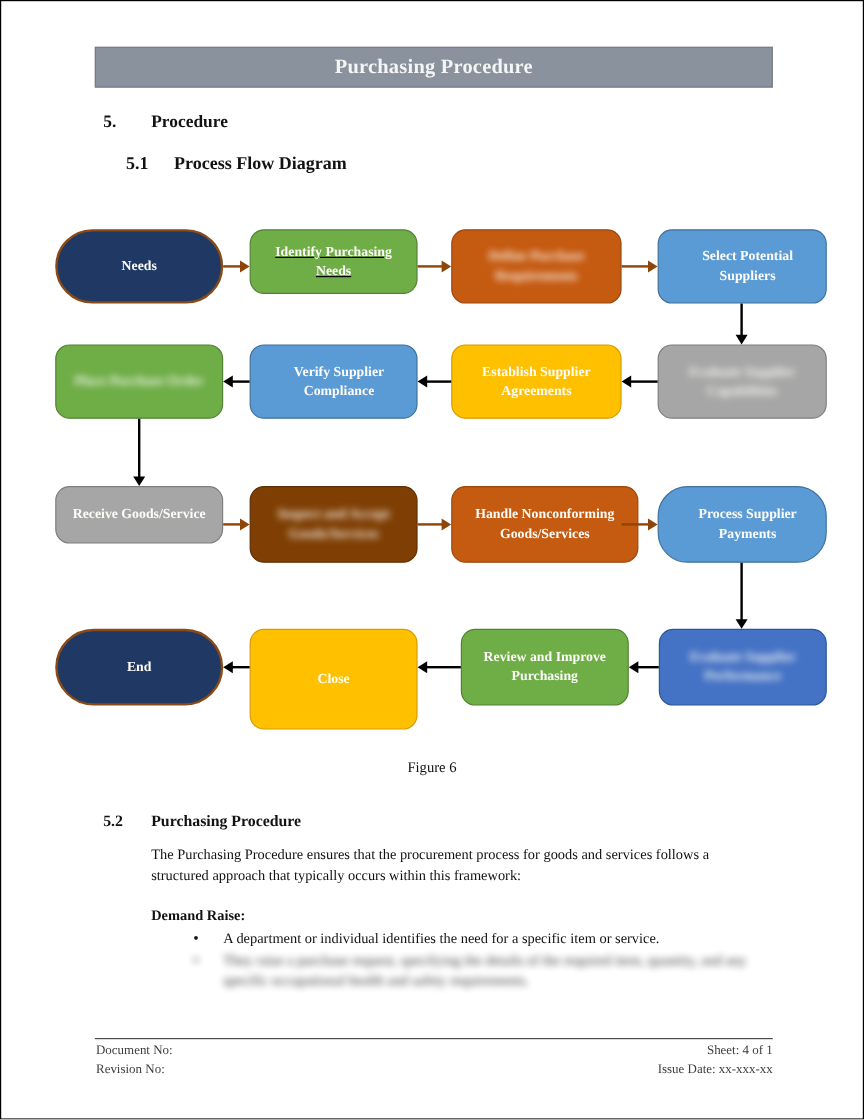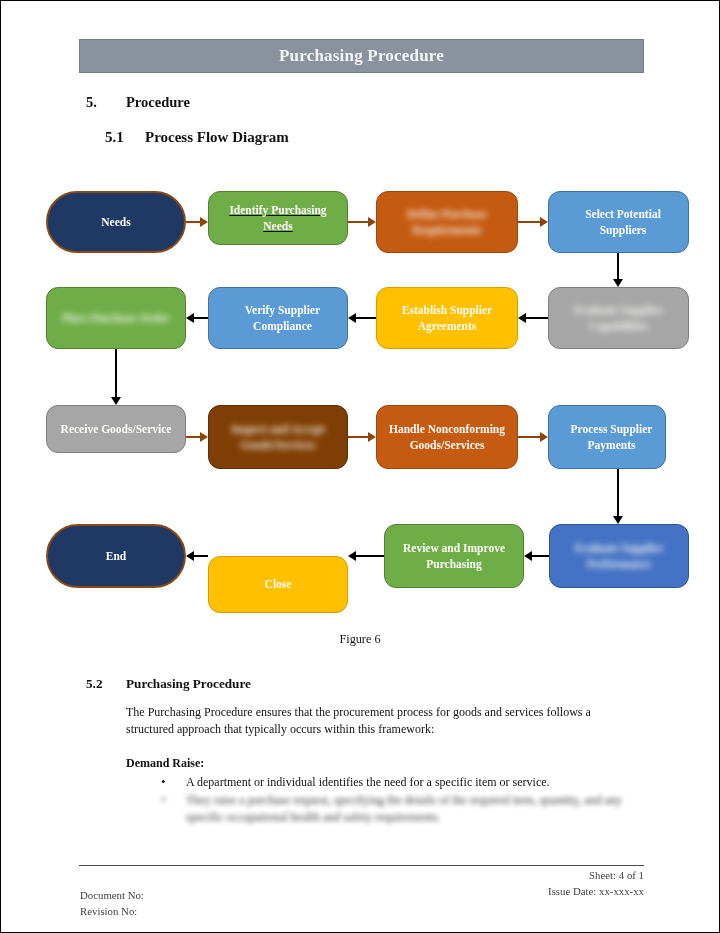--- a/index.html
+++ b/index.html
@@ -55,21 +55,21 @@
   #para52{position:absolute;left:125px;top:703px;width:510px;font-size:12px;line-height:1.45;color:#121212;}
   #demand{position:absolute;left:125px;top:755px;font-size:12px;font-weight:bold;color:#121212;}
   .bullet{position:absolute;left:152px;width:486px;font-size:12px;color:#121212;line-height:1.4;padding-left:33px;box-sizing:border-box;}
   .bullet::before{content:'\2022';position:absolute;left:8px;top:-1px;font-size:13px;}
   #bullet1{top:773px;}
   #bullet2{top:791px;width:470px;filter:blur(2.9px);opacity:.85;}
   #bullet2::before{filter:blur(1px);}
   
   #footer-rule{position:absolute;left:78px;top:864px;width:565px;border-top:1px solid #4c4c4c;}
   .foot{font-size:10.8px;color:#3d3d3d;line-height:1.45;}
-  #foot-left{position:absolute;left:79px;top:867px;text-align:left;margin-top:20px;}
+  #foot-left{position:absolute;left:79px;top:867px;text-align:left;}
   #foot-right{position:absolute;right:75px;top:867px;text-align:right;}
 </style>
 </head>
 <body>
 
 <div id="page">
 
   <div id="banner">
     <span class="t">Purchasing Procedure</span>
   </div>
@@ -108,31 +108,31 @@
   <div class="node c-gray blur-label" style="left:547px;top:286px;width:141px;height:62px;">
     <span class="lbl">Evaluate Supplier Capabilities</span>
     </div>
 
   <div class="node c-gray" style="left:45px;top:404px;width:140px;height:48px;">
     <span class="lbl">Receive Goods/Service</span>
     </div>
   <div class="node c-brown blur-label" style="left:207px;top:404px;width:140px;height:64px;">
     <span class="lbl">Inspect and Accept Goods/Services</span>
     </div>
-  <div class="node c-orange" style="left:375px;top:404px;width:142px;height:64px;">
+  <div class="node c-orange" style="left:375px;top:404px;width:156px;height:64px;">
     <span class="lbl">Handle Nonconforming Goods/Services</span>
     </div>
-  <div class="node c-blue" style="left:547px;top:404px;width:118px;height:64px;">
+  <div class="node c-blue" style="left:547px;top:404px;width:141px;height:64px;border-radius:25px;">
     <span class="lbl">Process Supplier Payments</span>
     </div>
 
   <div class="node pill c-navy" style="left:45px;top:523px;width:140px;height:64px;">
     <span class="lbl">End</span>
     </div>
-  <div class="node c-yellow" style="left:207px;top:523px;width:140px;height:57px;margin-top:32px;">
+  <div class="node c-yellow" style="left:207px;top:523px;width:140px;height:84px;">
     <span class="lbl">Close</span>
     </div>
   <div class="node c-green" style="left:383px;top:523px;width:140px;height:64px;">
     <span class="lbl">Review and Improve Purchasing</span>
     </div>
   <div class="node c-royal blur-label" style="left:548px;top:523px;width:140px;height:64px;">
     <span class="lbl">Evaluate Supplier Performance</span>
     </div>
 
   <div class="arr arr-r" style="left:185px;top:220px;width:15px;"></div>

